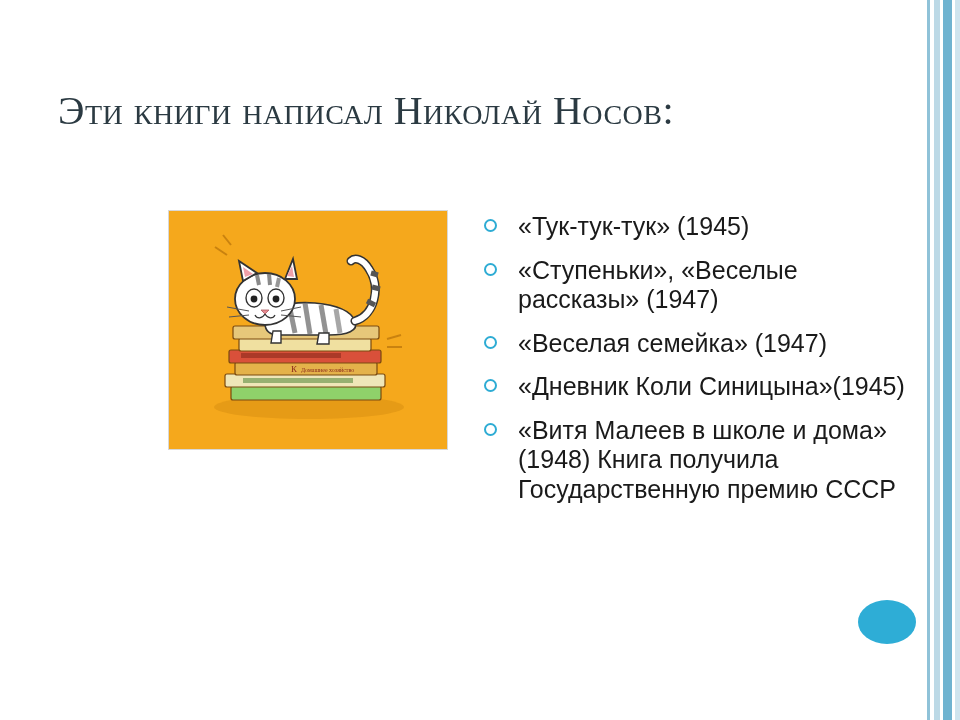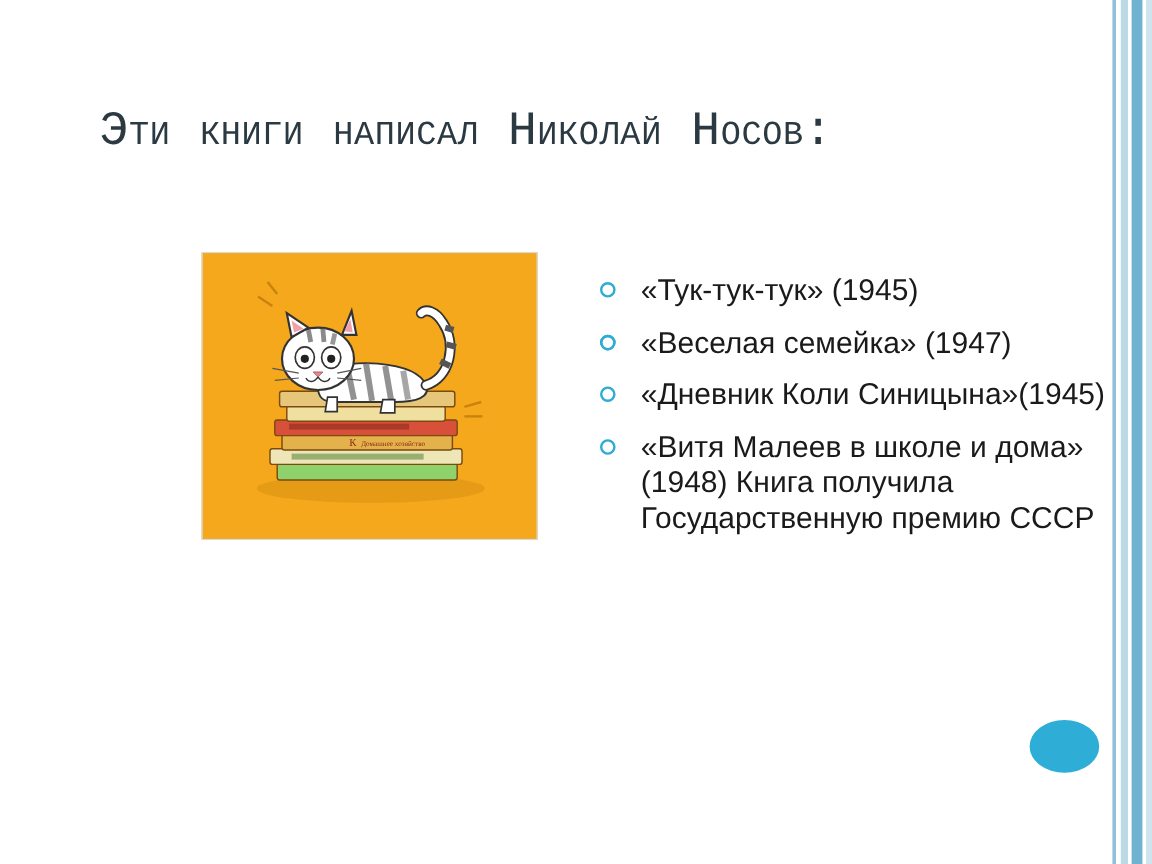--- a/index.html
+++ b/index.html
@@ -35,24 +35,24 @@
     height: 720px;
   }
   .edge-bar.b1 { right: 30px; width: 3px;  background: #8fc2d8; }
   .edge-bar.b2 { right: 20px; width: 6px;  background: #bcd9e6; }
   .edge-bar.b3 { right: 8px;  width: 9px;  background: #6fb3d0; }
   .edge-bar.b4 { right: 0px;  width: 5px;  background: #cfe4ee; }
 
   
   .title {
     position: absolute;
-    left: 83px;
+    left: 58px;
     top: 88px;
     width: 820px;
-    font-family: Liberation Mono, monospace;
+    font-family: Liberation Serif, serif;
     font-size: 40px;
     font-variant: small-caps;
     color: #2b3a42;
     letter-spacing: 0.5px;
     line-height: 1.15;
     white-space: nowrap;
   }
 
   
   .picture {
@@ -67,21 +67,21 @@
   }
   .picture svg { display: block; }
 
   
   .bullets {
     position: absolute;
     left: 480px;
     top: 212px;
     width: 440px;
     list-style: none;
-    margin: 16px;
+    margin: 0;
     padding: 0;
   }
   .bullet {
     position: relative;
     padding-left: 38px;
     margin-bottom: 14px;
     font-size: 25px;
     line-height: 1.18;
     color: #1a1a1a;
   }
@@ -190,20 +190,21 @@
     </svg>
   </div>
 
   <ul class="bullets">
     <li class="bullet">
       <span class="ring"></span>
       <span>«Тук-тук-тук» (1945)</span>
     </li>
     <li class="bullet">
       <span class="ring"></span>
+      <span>«Ступеньки», «Веселые рассказы» (1947)</span>
     </li>
     <li class="bullet">
       <span class="ring"></span>
       <span>«Веселая семейка» (1947)</span>
     </li>
     <li class="bullet">
       <span class="ring"></span>
       <span>«Дневник Коли Синицына»(1945)</span>
     </li>
     <li class="bullet">

